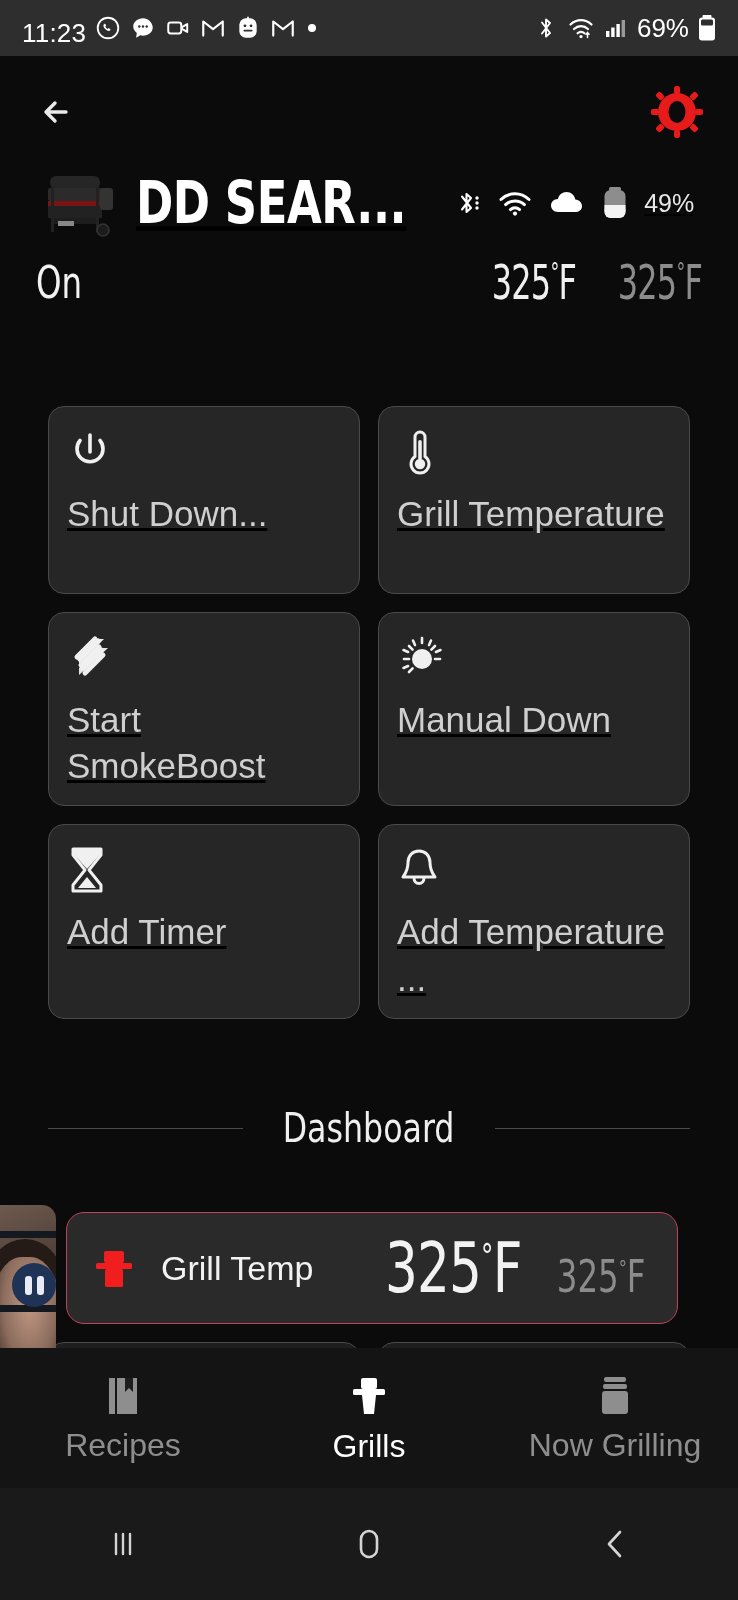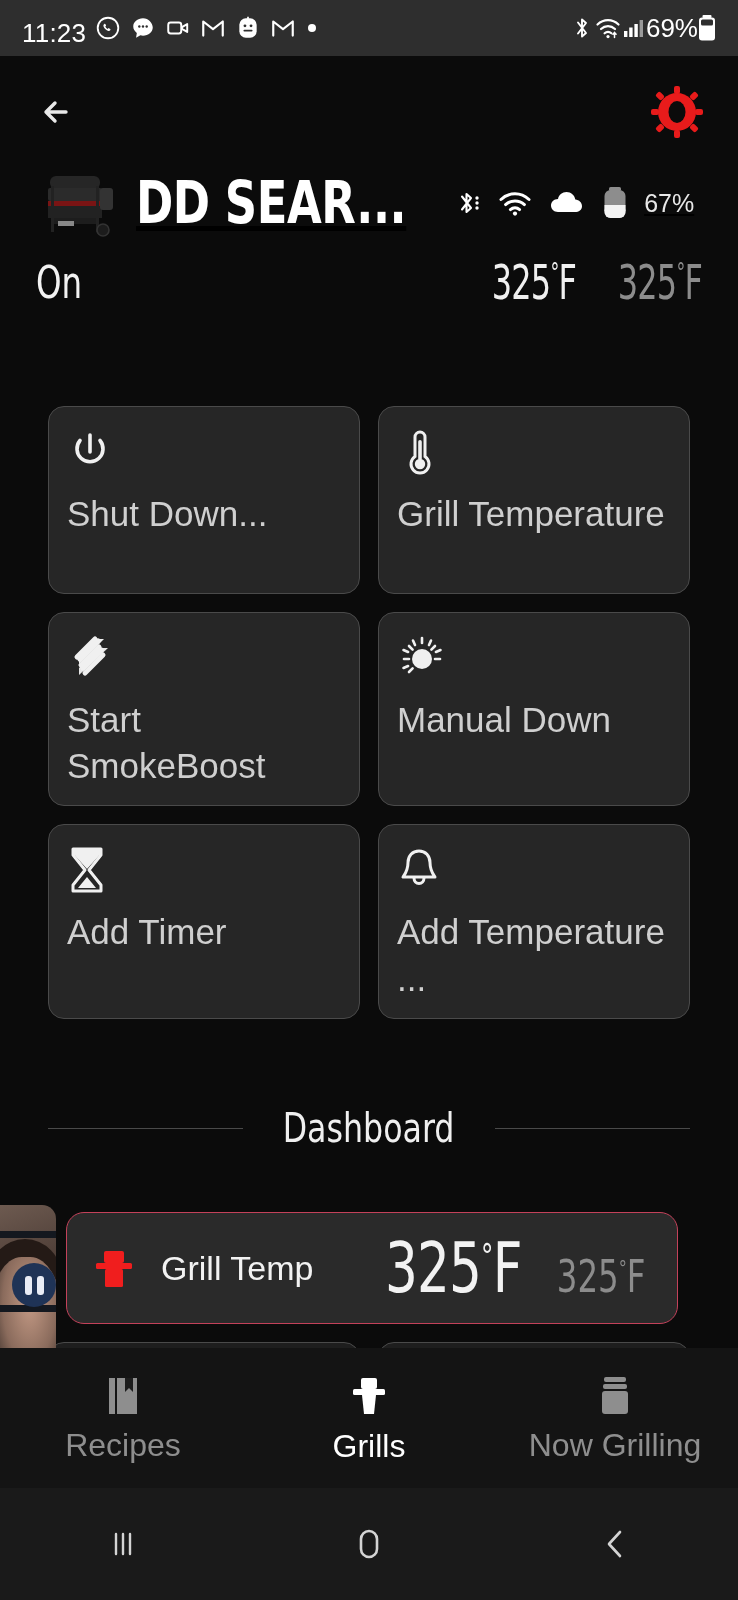--- a/index.html
+++ b/index.html
@@ -13,21 +13,21 @@
 
   
   .statusbar {
     position: absolute; top: 0; left: 0; width: 738px; height: 56px;
     background: #2e2e2e;
     display: flex; align-items: center; justify-content: space-between;
     padding: 0 22px;
   }
   .sb-left { display: flex; align-items: center; gap: 9px; }
   .sb-time { color: #fff; font-size: 26px; letter-spacing: 0.2px; margin-top: 11px; }
-  .sb-right { display: flex; align-items: center; gap: 0; }
+  .sb-right { display: flex; align-items: center; gap: 9px; }
   .sb-pct { color: #fff; font-size: 26px; }
   .ic { display: inline-flex; align-items: center; justify-content: center; }
 
   
   .topbar {
     position: absolute; top: 56px; left: 0; width: 738px; height: 112px;
     display: flex; align-items: center; justify-content: space-between;
     padding: 0 34px;
   }
   .back-arrow { width: 46px; height: 46px; cursor: pointer; }
@@ -82,20 +82,21 @@
   }
   .card {
     background: #262626;
     border: 1px solid #4a4a4a;
     border-radius: 16px;
     padding: 20px 18px 16px 18px;
     min-height: 188px;
     display: flex; flex-direction: column;
     cursor: pointer;
     overflow: hidden;
+    text-decoration: underline;
   }
   .card-icon { height: 50px; margin-bottom: 14px; display: flex; align-items: center; }
   .card-label {
     color: #cfcfcf; font-size: 35px; line-height: 1.32;
     font-weight: 400; word-break: break-word;
   }
 
   
   .dash-wrap {
     position: absolute; top: 1105px; left: 48px; width: 642px;
@@ -354,21 +355,21 @@
             </svg>
         </span>
         <span class="ic">
           <svg width="26" height="34" viewBox="0 0 26 34">
               <rect x="7" y="1" width="12" height="4" rx="1.6" fill="#8d8d8d"></rect>
               <rect x="2.5" y="4" width="21" height="28" rx="6" fill="#8d8d8d"></rect>
               <rect x="2.5" y="19" width="21" height="13" rx="6" fill="#f3f3f3"></rect>
               <rect x="2.5" y="19" width="21" height="6" fill="#f3f3f3"></rect>
             </svg>
         </span>
-        <span class="gh-batt-pct">67%</span>
+        <span class="gh-batt-pct">49%</span>
       </div>
     </div>
     <div class="gh-status">
       <div class="gh-on">On</div>
       <div class="gh-temps">
         <div class="temp-cur"><span>325</span><span class="deg">°</span><span>F</span></div>
         <div class="temp-set"><span>325</span><span class="deg">°</span><span>F</span></div>
       </div>
     </div>
   </div>

